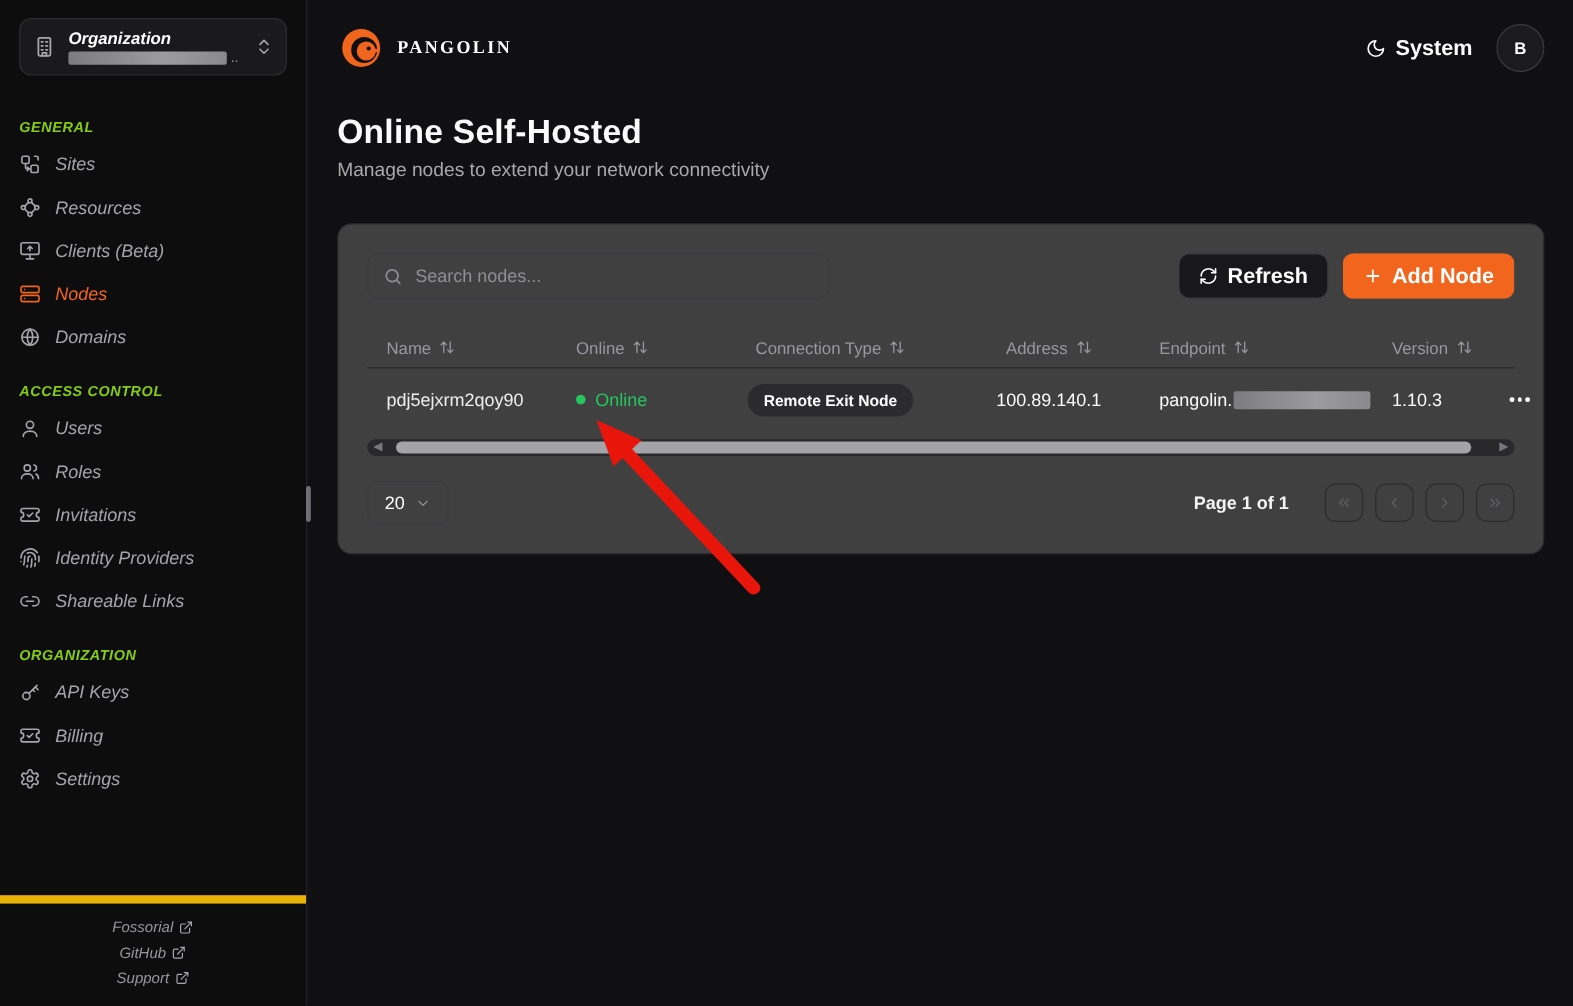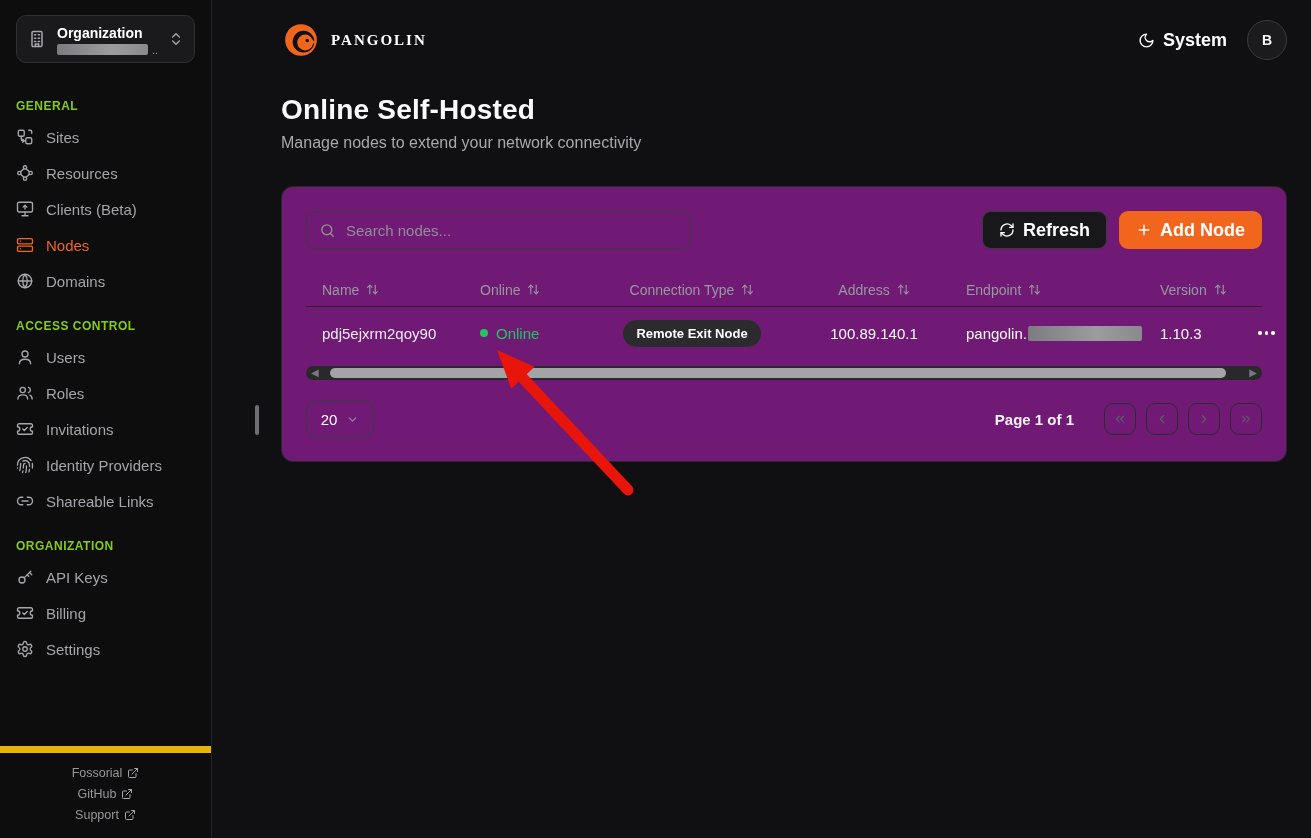--- a/index.html
+++ b/index.html
@@ -6,23 +6,23 @@
   html,body { width:1311px; height:838px; overflow:hidden; }
   body {
     background:#101012; color:#fafafa;
     font-family:"Liberation Sans","DejaVu Sans",sans-serif;
     position:relative; font-size:15px;
   }
   svg { display:block; }
 
   
   .sidebar {
-    position:absolute; left:0; top:0; bottom:0; width:212px;
+    position:absolute; left:0; top:0; bottom:0; width:256px;
     background:#0d0d0e; border-right:1px solid #232326;
-    display:flex; flex-direction:column;
+    display:flex; flex-direction:column;font-style:italic;
   }
   .org-switcher {
     margin:15px 16px 8px; height:48px; background:#1a1a1d;
     border:1px solid #2f2f33; border-radius:10px;
     display:flex; align-items:center; gap:10px; padding:0 10px; cursor:pointer;
   }
   .org-switcher .org-mid { flex:1; min-width:0; }
   .org-title { font-size:14px; font-weight:700; color:#fff; line-height:17px; }
   .org-redacted-row { display:flex; align-items:flex-end; gap:4px; margin-top:2px; }
   .redacted-bar {
@@ -71,21 +71,21 @@
     border:1px solid #3a3a40; display:flex; align-items:center; justify-content:center;
     font-size:14px; font-weight:700; cursor:pointer;
   }
 
   .page-head { padding:14px 24px 0; }
   .page-title { font-size:28px; font-weight:800; letter-spacing:.2px; }
   .page-subtitle { margin-top:8px; font-size:16px; color:#a8a8ae; }
 
   
   .card {
-    margin:34px 24px 0; background:#701a75; border:1px solid #28282b;
+    margin:34px 24px 0; background:#404040; border:1px solid #28282b;
     border-radius:12px; padding:24px;
   }
   .card-toolbar { display:flex; align-items:center; justify-content:space-between; }
   .search-box {
     width:385px; height:38px; border:1px solid #3b3b40; border-radius:9px;
     display:flex; align-items:center; gap:10px; padding:0 12px; background:transparent;
   }
   .search-box input {
     flex:1; background:transparent; border:none; outline:none; color:#e4e4e7;
     font-size:15px; font-family:inherit;

